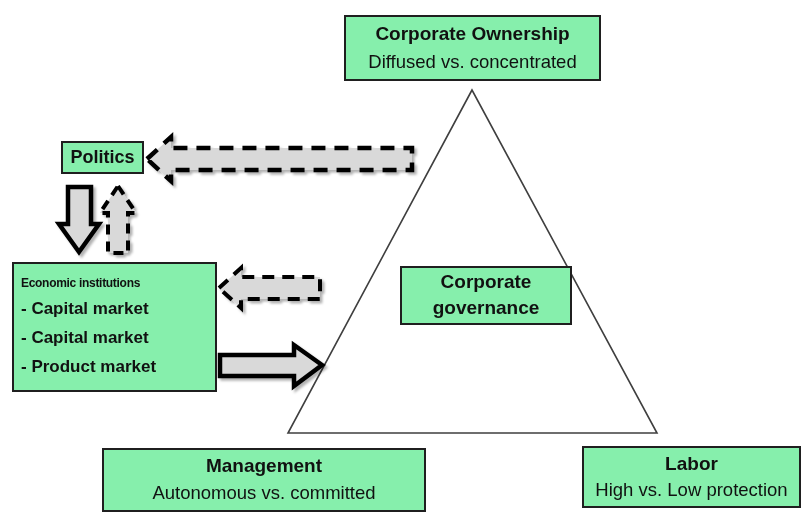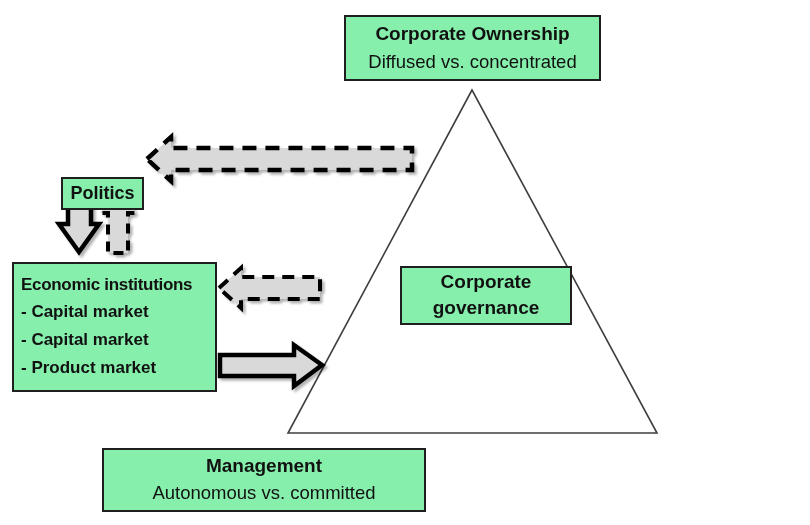--- a/index.html
+++ b/index.html
@@ -48,21 +48,21 @@
     font-size: 18.5px;
     line-height: 1.1;
     white-space: nowrap;
   }
   .box-politics .t { font-size: 18px; }
   .box-econ {
     align-items: flex-start;
     text-align: left;
     padding: 4px 7px;
   }
-  .box-econ .t { font-size: 17px; letter-spacing: -0.3px; }
+  .box-econ .t { font-size: 12px; letter-spacing: -0.3px; }
   .box-econ .li {
     font-weight: bold;
     font-size: 17px;
     white-space: nowrap;
   }
   .box-gov .t { font-size: 19px; }
 </style>
 </head>
 <body>
 
@@ -86,35 +86,39 @@
     <polygon class="arrow" points="219,288 241,268 241,277 320,277 320,299 241,299 241,308" fill="#d9d9d9" stroke-width="4" stroke-dasharray="12 8"></polygon>
 
     <polygon class="arrow" points="220,355 294,355 294,345 322,365 294,386 294,376 220,376" fill="#d9d9d9" stroke-width="4.5"></polygon>
   </svg>
 
   <div class="box" style="left:344px; top:15px; width:257px; height:66px;">
     <div class="t">Corporate Ownership</div>
     <div class="s">Diffused vs. concentrated</div>
   </div>
 
-  <div class="box box-politics" style="left:61px; top:141px; width:83px; height:33px;margin-top:36px;">
+  <div class="box box-politics" style="left:61px; top:141px; width:83px; height:33px;">
     <div class="t">Politics</div>
   </div>
 
   <div class="box box-econ" style="left:12px; top:262px; width:205px; height:130px;">
     <div class="t">Economic institutions</div>
     <div class="li">- Capital market</div>
     <div class="li">- Capital market</div>
     <div class="li">- Product market</div>
   </div>
 
   <div class="box box-gov" style="left:400px; top:266px; width:172px; height:59px;">
     <div class="t">Corporate</div>
     <div class="t">governance</div>
   </div>
 
   <div class="box" style="left:87px; top:448px; width:324px; height:64px;margin-left:15px;">
     <div class="t">Management</div>
     <div class="s">Autonomous vs. committed</div>
   </div>
 
+  <div class="box" style="left:582px; top:446px; width:219px; height:62px;">
+    <div class="t">Labor</div>
+    <div class="s">High vs. Low protection</div>
+  </div>
 
 </div>
 
 </body></html>

